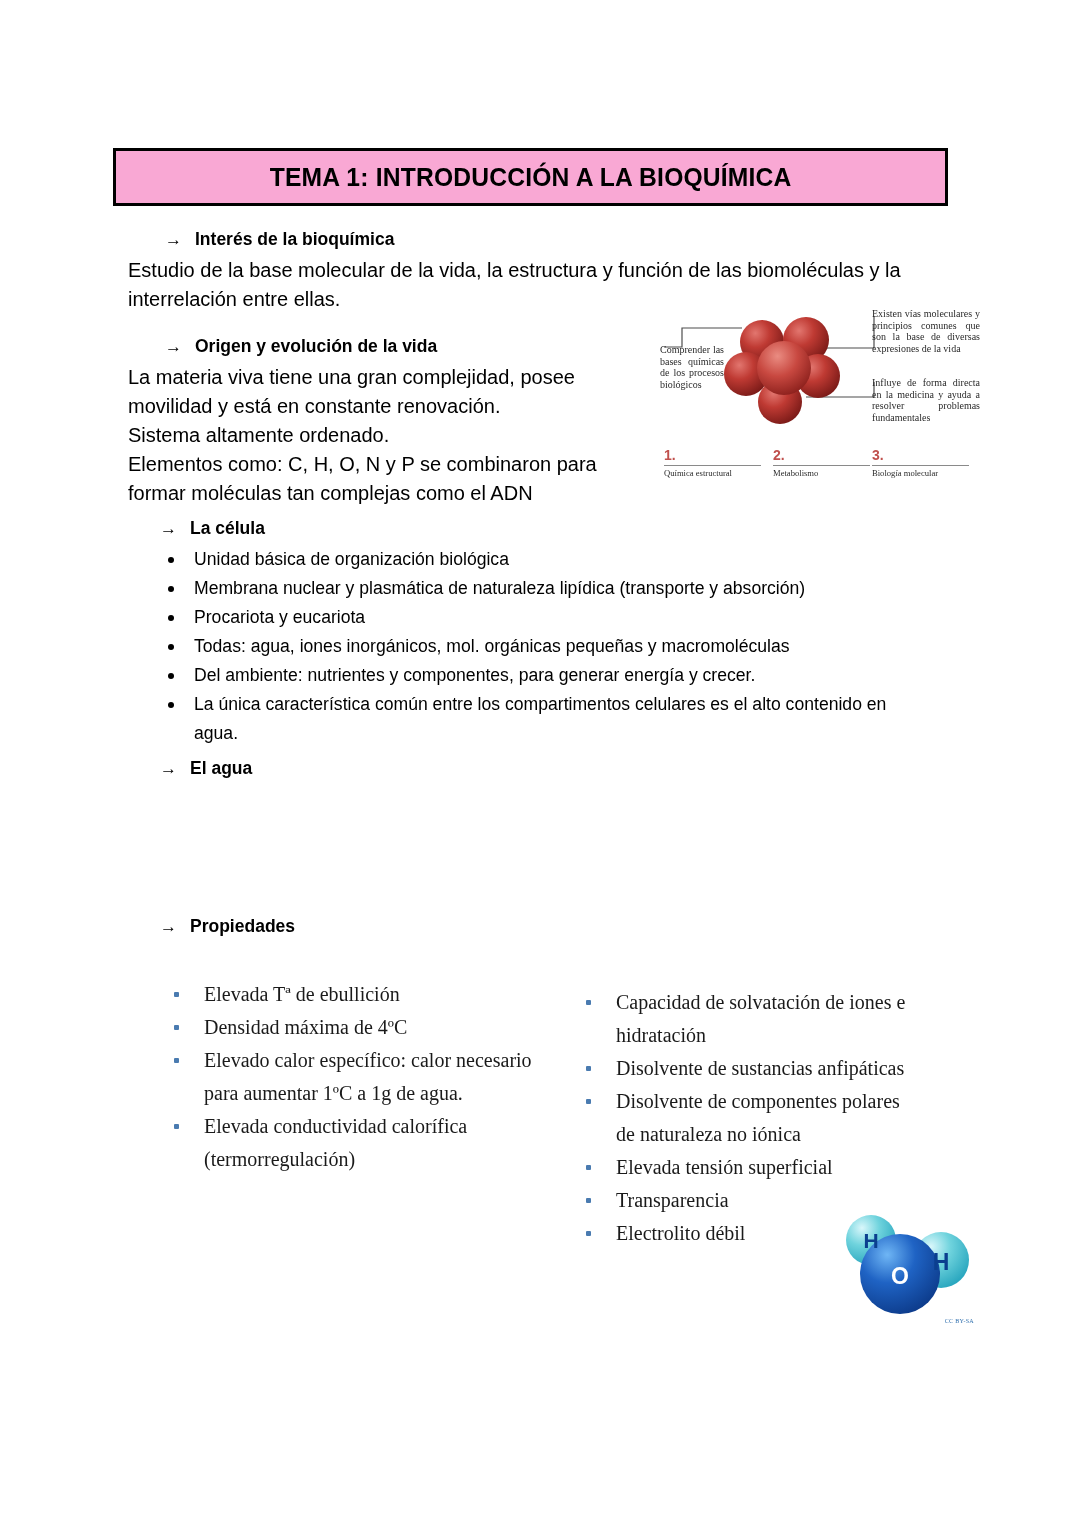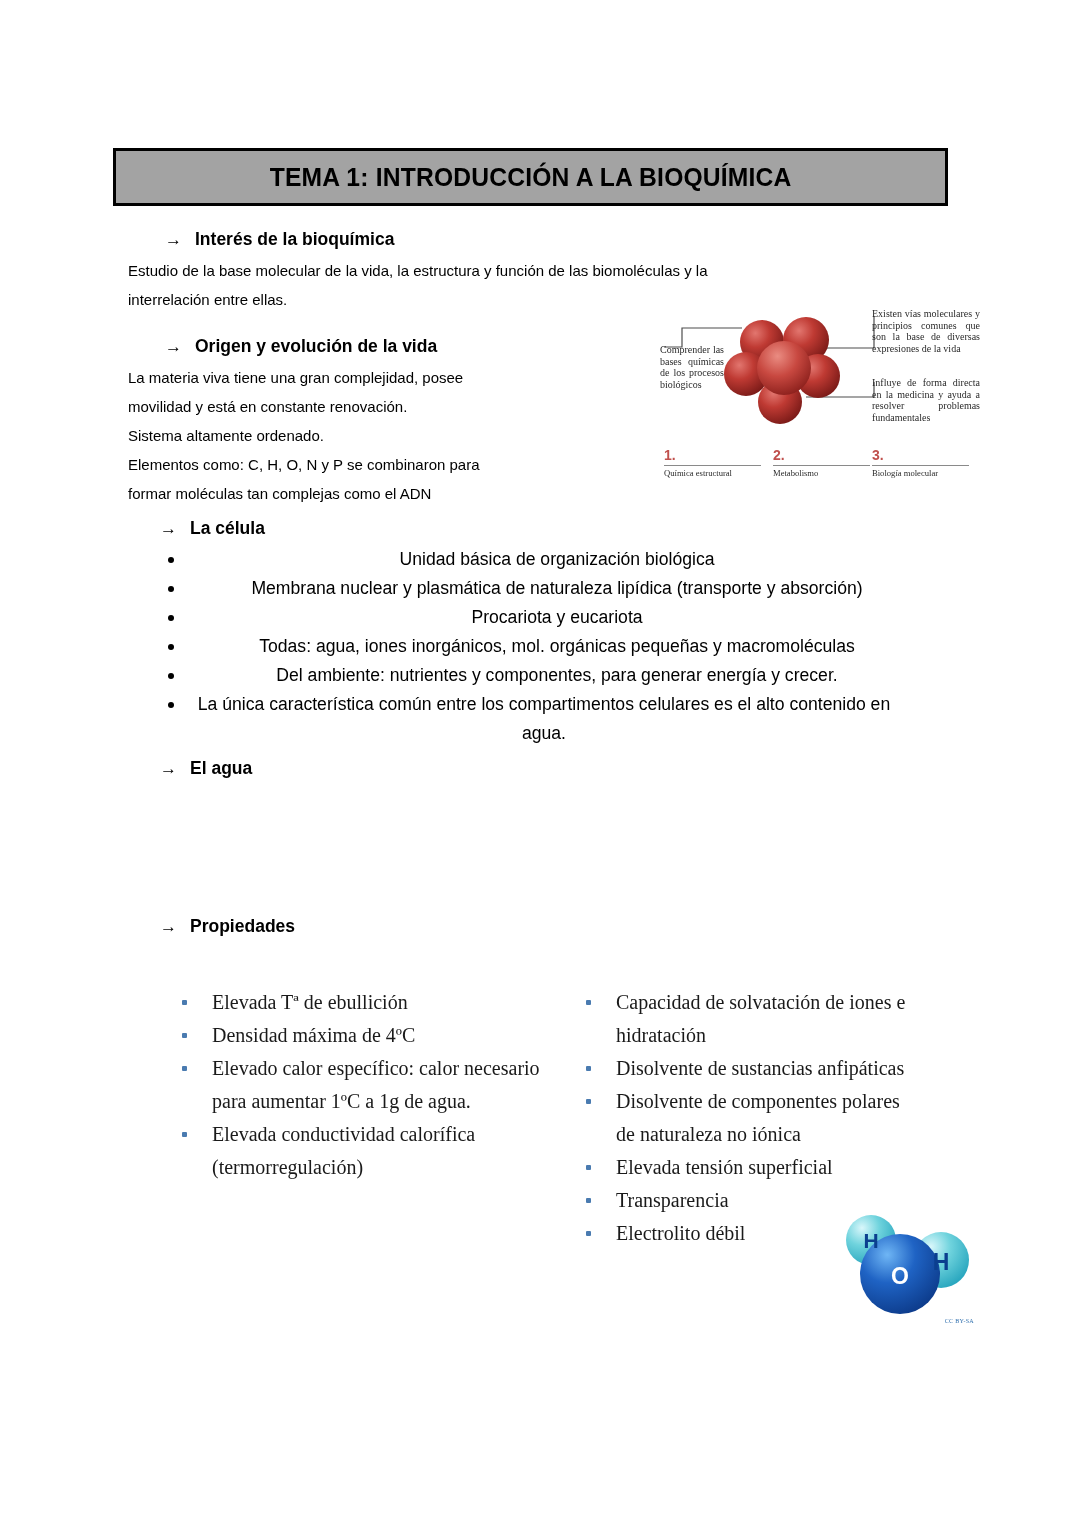--- a/index.html
+++ b/index.html
@@ -22,21 +22,21 @@
     background: #ffffff;
   }
 
   
   .title-banner {
     position: absolute;
     left: 113px;
     top: 148px;
     width: 835px;
     height: 58px;
-    background: #a3a3a3;
+    background: #f9a8d4;
     border: 3px solid #000000;
     box-sizing: border-box;
     display: flex;
     align-items: center;
     justify-content: center;
   }
   .title-text {
     font-size: 26.5px;
     font-weight: bold;
     letter-spacing: 0.2px;
@@ -55,38 +55,37 @@
   }
   .heading .arrow {
     display: inline-block;
     width: 30px;
     font-weight: bold;
     font-size: 17px;
   }
 
   .para {
     position: absolute;
-    font-size: 15px;
+    font-size: 20px;
     line-height: 29px;
     white-space: pre-line;
   }
 
   .bullet-list {
     position: absolute;
     font-size: 17.6px;
     line-height: 29px;
     margin: 0;
     padding: 0;
     list-style: none;
   }
   .bullet-list li {
     position: relative;
     padding-left: 34px;
     margin: 0;
-    text-align: center;
   }
   .bullet-list li::before {
     content: "";
     position: absolute;
     left: 8px;
     top: 12px;
     width: 6px;
     height: 6px;
     background: #000;
     border-radius: 50%;
@@ -156,21 +155,21 @@
     position: absolute;
     top: 0;
     font-family: "Liberation Serif", serif;
     font-size: 20px;
     line-height: 33px;
     color: #1a1a1a;
     margin: 0;
     padding: 0;
     list-style: none;
   }
-  .prop-col.left  { left: 16px;   width: 420px; margin-top: 8px; }
+  .prop-col.left  { left: 8px;   width: 420px; }
   .prop-col.right { left: 420px; width: 400px; margin-top: 8px; }
   .prop-col li {
     position: relative;
     padding-left: 36px;
     margin: 0;
   }
   .prop-col li::before {
     content: "";
     position: absolute;
     left: 6px;

